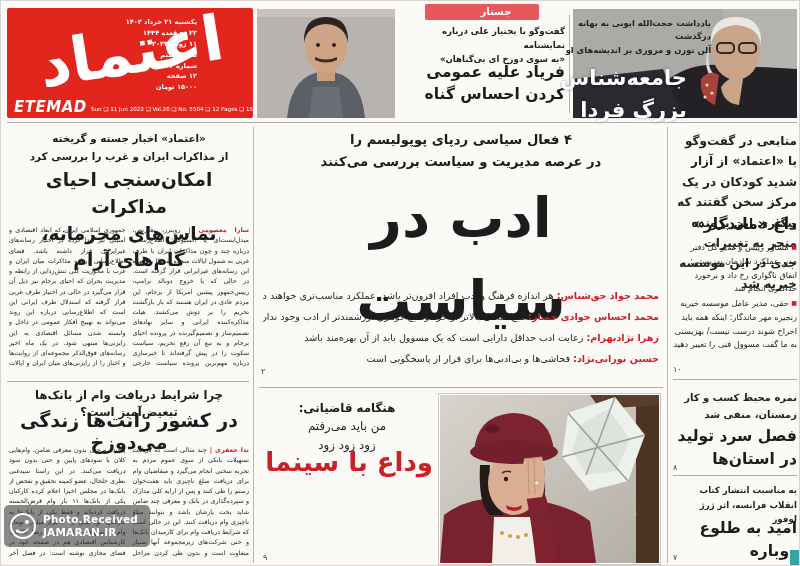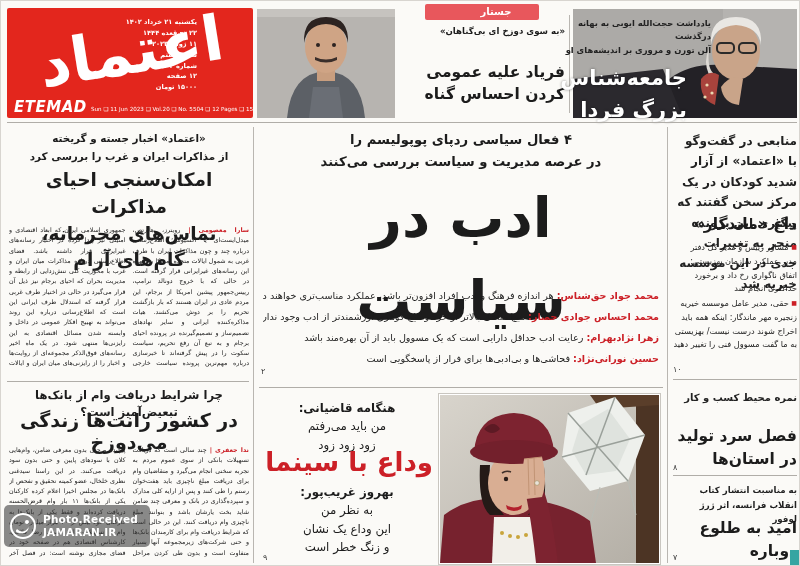--- a/index.html
+++ b/index.html
@@ -94,20 +94,21 @@
       <ellipse cx="69" cy="38" rx="21" ry="26" fill="#cfa485"></ellipse>
       <path d="M47 34 Q46 8 69 8 Q92 8 91 34 Q88 16 69 15 Q50 16 47 34 Z" fill="#2c2321"></path>
       <path d="M58 48 Q69 53 80 48 L80 51 Q69 56 58 51 Z" fill="#3a2e2a"></path>
       <circle cx="61" cy="36" r="2" fill="#2c2321"></circle>
       <circle cx="77" cy="36" r="2" fill="#2c2321"></circle>
       <path d="M52 109 L56 78 L82 78 L86 109 Z" fill="#6a6e75"></path>
     </svg>
   </div>
   <div class="abs tab-red">جستار</div>
   <div class="abs tm-kicker">
+    <div>گفت‌وگو با بختیار علی درباره نمایشنامه</div>
     <div>«به سوی دوزخ ای بی‌گناهان»</div>
   </div>
   <div class="abs tm-headline">
     <div>فریاد علیه عمومی</div>
     <div>کردن احساس گناه</div>
   </div>
 
   <div class="abs vline" style="left:568px;top:14px;height:98px;"></div>
 
   <div class="abs photo-box" style="left:572px;top:8px;width:224px;height:109px;">
@@ -199,26 +200,20 @@
   </div>
   <div class="abs pageno" style="left:260px;top:366px;">۲</div>
   <div class="abs hline" style="left:258px;top:386px;width:404px;"></div>
 
   <div class="abs cin-line" style="top:398px;">
     <div class="cin-bold">هنگامه قاضیانی:</div>
     <div>من باید می‌رفتم</div>
     <div>زود زود زود</div>
   </div>
   <div class="abs cin-headline">وداع با سینما</div>
-  <div class="abs cin-line" style="top:482px;">
-    <div class="cin-bold">بهروز غریب‌پور:</div>
-    <div>به نظر من</div>
-    <div>این وداع یک نشان</div>
-    <div>و زنگ خطر است</div>
-  </div>
   <div class="abs pageno" style="left:262px;top:552px;">۹</div>
 
   <div class="abs cin-photo">
     <svg width="219" height="168" viewBox="0 0 219 168">
       <defs>
         <linearGradient id="bgg" x1="0" y1="0" x2="1" y2="1">
           <stop offset="0" stop-color="#d8d4cc"></stop>
             <stop offset="1" stop-color="#b3aea5"></stop>
         </linearGradient>
       </defs>
@@ -262,20 +257,21 @@
   <div class="abs rc rc-headline" style="top:212px;">داغ «ماندگار»</div>
   <div class="abs rc rc-bullets" style="top:240px;">
     <span class="b"><span class="bsq">■</span> <span>مشاور رییس و مدیر کل دفتر مدیر عملکرد سازمان بهزیستی: اتفاق ناگواری رخ داد و برخورد حداکثری انجام شد</span></span>
     <span class="b"><span class="bsq">■</span> <span>حقی، مدیر عامل موسسه خیریه زنجیره مهر ماندگار: اینکه همه باید اخراج شوند درست نیست/ بهزیستی به ما گفت مسوول فنی را تغییر دهید</span></span>
   </div>
   <div class="abs pageno" style="left:672px;top:364px;">۱۰</div>
   <div class="abs hline" style="left:672px;top:378px;width:124px;"></div>
 
   <div class="abs rc rc-kicker" style="top:388px;font-size:10px;">
     <div>نمره محیط کسب و کار</div>
+    <div>زمستان، منفی شد</div>
   </div>
   <div class="abs rc rc-headline" style="top:424px;">
     <div>فصل سرد تولید</div>
     <div>در استان‌ها</div>
   </div>
   <div class="abs pageno" style="left:672px;top:462px;">۸</div>
   <div class="abs hline" style="left:672px;top:474px;width:124px;"></div>
 
   <div class="abs rc rc-kicker" style="top:482px;font-size:8.6px;">
     <div>به مناسبت انتشار کتاب</div>

